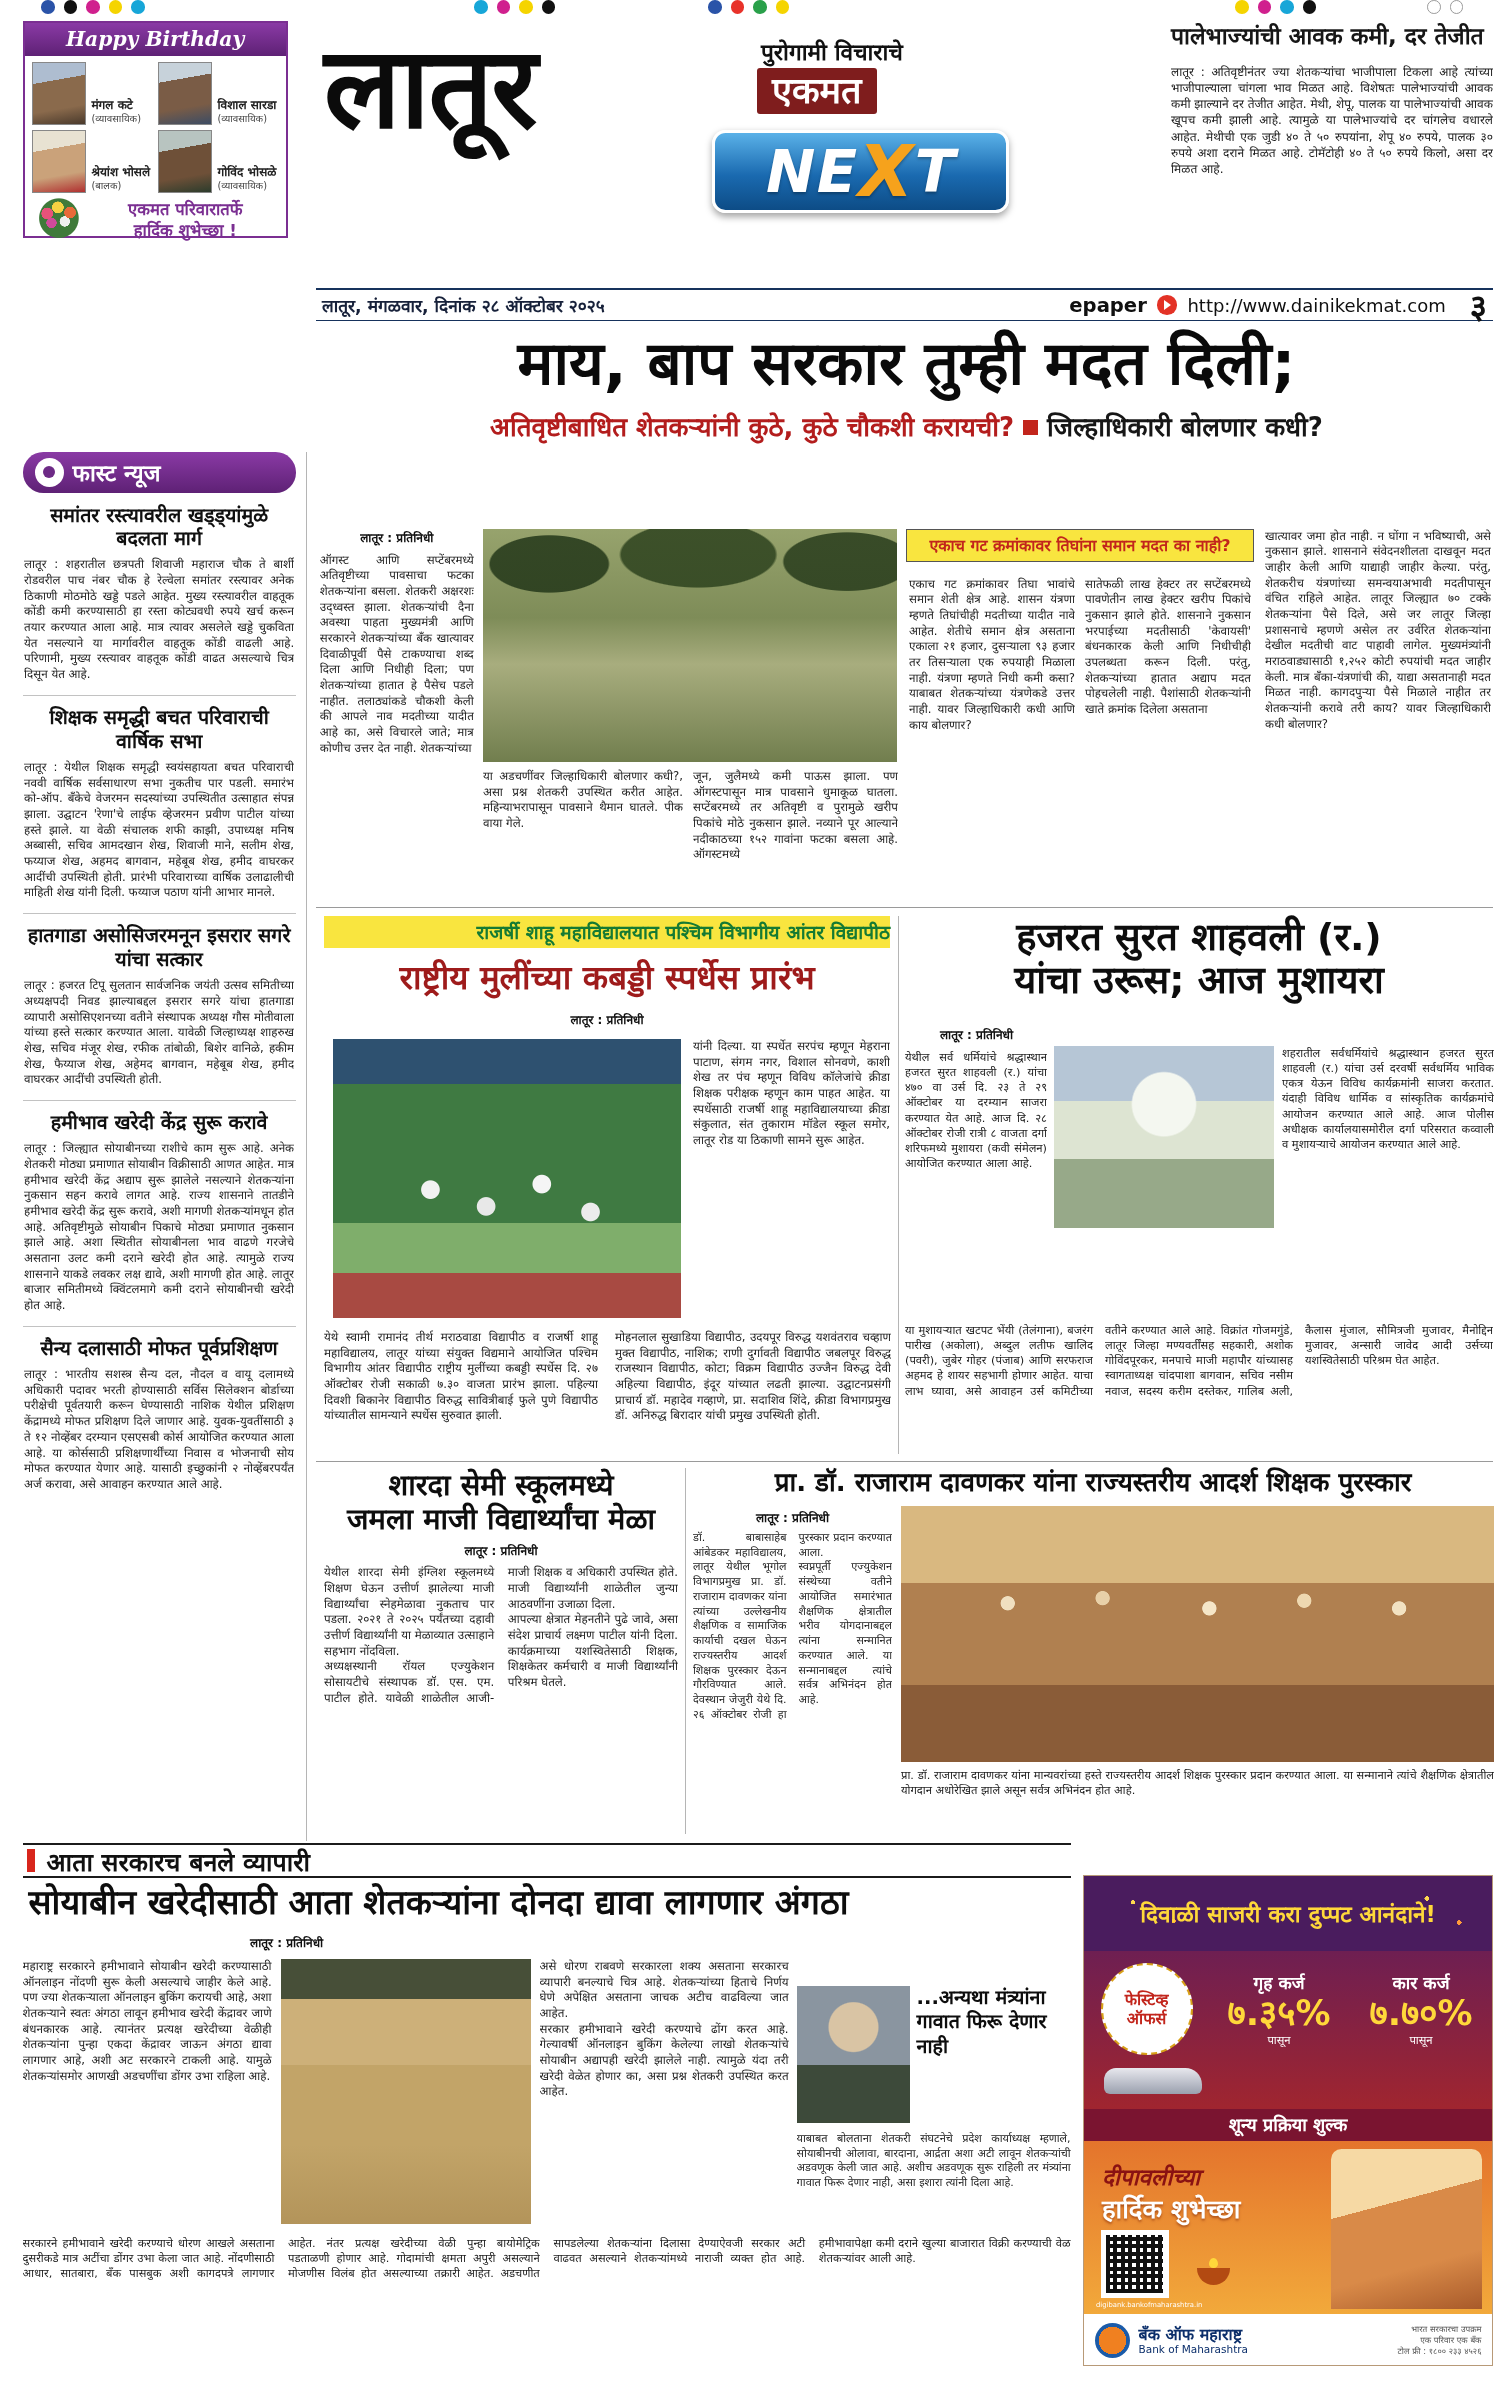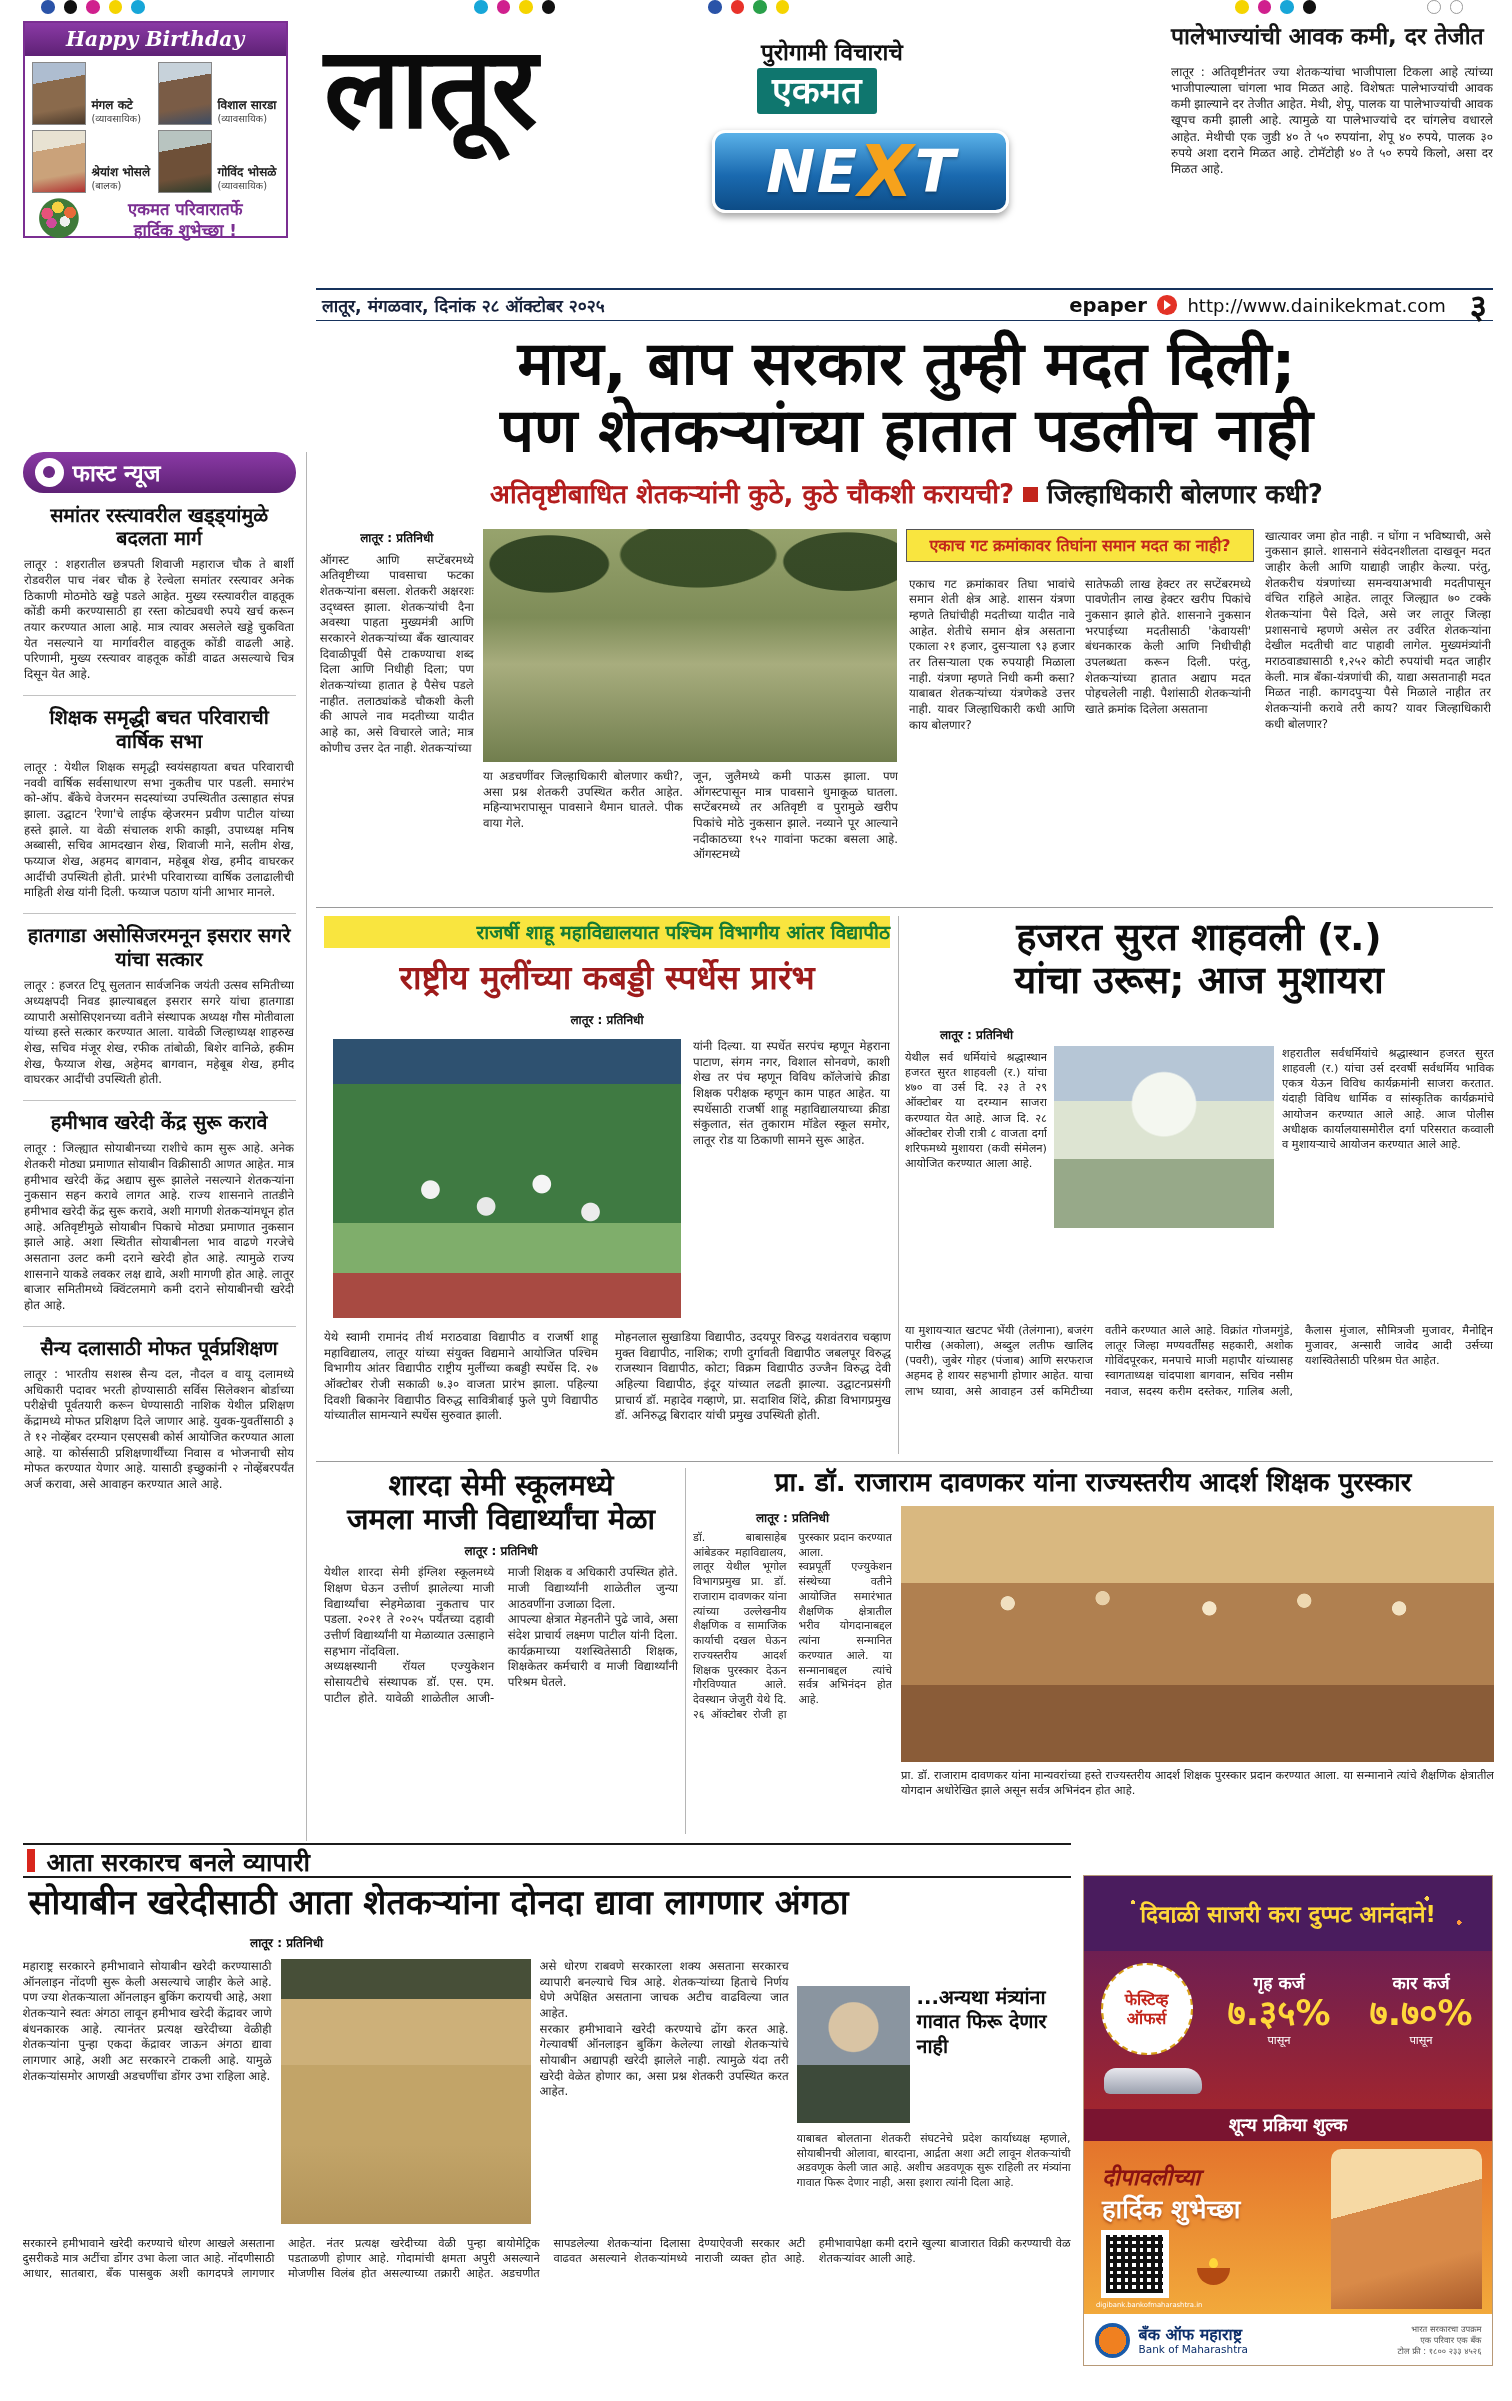--- a/index.html
+++ b/index.html
@@ -31,21 +31,21 @@
     radial-gradient(circle 6px at 45% 22%, #f5d242 95%, transparent),
     radial-gradient(circle 6px at 68% 33%, #e86a3a 95%, transparent),
     radial-gradient(circle 5.3px at 33% 55%, #d04a9a 95%, transparent),
     radial-gradient(circle 5.3px at 58% 52%, #f0f0f0 95%, transparent),
     radial-gradient(circle 20.3px at 47% 45%, #3f7a3a 95%, transparent)}
   .bday-wish{color:#7b2f92;font-weight:bold;font-size:16.6px;line-height:1.25;white-space:pre-line;text-align:center;flex:1}
 
   
   .city{font-size:113px;line-height:1;font-weight:800;color:#0b0b0b;letter-spacing:-1.5px}
   .tagline{font-size:22.6px;font-weight:bold;color:#101010}
-  .brandbox{display:inline-block;background:#0f766e;color:#fff;font-weight:800;font-size:36px;line-height:1.15;padding:2.3px 15px;border-radius:3px}
+  .brandbox{display:inline-block;background:#7f1d1d;color:#fff;font-weight:800;font-size:36px;line-height:1.15;padding:2.3px 15px;border-radius:3px}
   .next-logo{background:linear-gradient(180deg,#5ab1e8 0%,#1a6ab0 55%,#0d4c86 100%);border-radius:13.6px;border:3px solid #fff;box-shadow:0 3.8px 7.5px rgba(0,0,0,.35);display:flex;align-items:center;justify-content:center;font-weight:800;font-style:italic;gap:1.5px}
   .next-logo span{font-size:59px;color:#fff;text-shadow:0 2.3px 3px rgba(0,0,0,.3)}
   .next-logo span.x{color:#f6a21c;font-size:71px}
 
   
   .datebar{border-top:2.3px solid #16325c;border-bottom:1.5px solid #16325c;display:flex;align-items:center;gap:10.5px;padding:0 6px}
   .date-text{font-size:17.3px;font-weight:bold;color:#17213a}
   .epaper{font-weight:800;font-size:19.6px;color:#101010;margin-left:auto}
   .ep-icon{width:19.6px;height:19.6px;border-radius:50%;background:#e33226;display:inline-block;position:relative}
   .ep-icon::after{content:"";position:absolute;left:6.8px;top:4.5px;border-left:7.5px solid #fff;border-top:5.3px solid transparent;border-bottom:5.3px solid transparent}
@@ -197,21 +197,20 @@
 <div class="abs datebar" style="left:316px;top:288px;width:1177px;height:33px">
   <span class="date-text">लातूर, मंगळवार, दिनांक २८ ऑक्टोबर २०२५</span>
   <span class="epaper">epaper</span>
   <span class="ep-icon"></span>
   <span class="url">http://www.dainikekmat.com</span>
   <span class="pagenum">३</span>
 </div>
 
 <section class="abs" style="left:320px;top:330px;width:1173px;height:194px">
   <div class="lead-h">माय, बाप सरकार तुम्ही मदत दिली;</div>
-  <div class="lead-h">पण शेतकऱ्यांच्या हातात पडलीच नाही</div>
   <div class="lead-sub">
     <span class="red">अतिवृष्टीबाधित शेतकऱ्यांनी कुठे, कुठे चौकशी करायची?</span><span class="sq"></span><span>जिल्हाधिकारी बोलणार कधी?</span>
   </div>
 </section>
 
 <aside class="abs" style="left:22.6px;top:452px;width:273px;height:1389px;overflow:hidden">
   <div class="fn-head">
     <span class="fn-icon"></span>
     <span>फास्ट न्यूज</span>
   </div>

